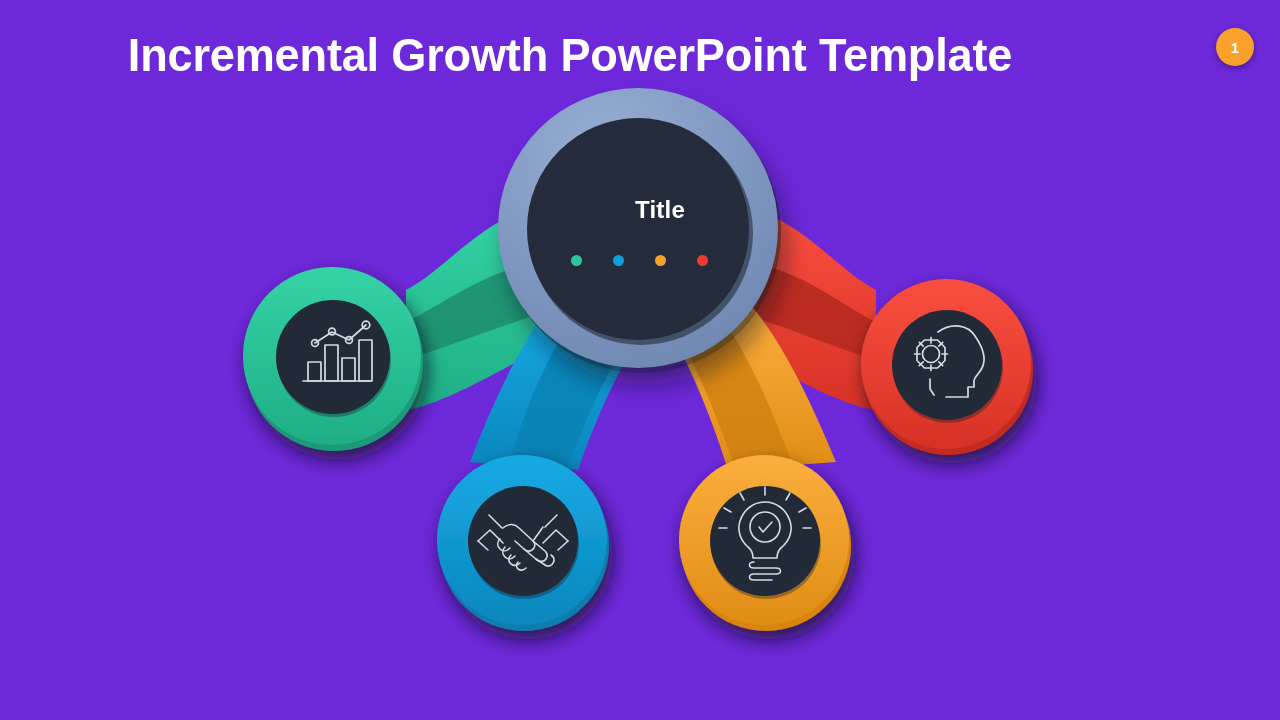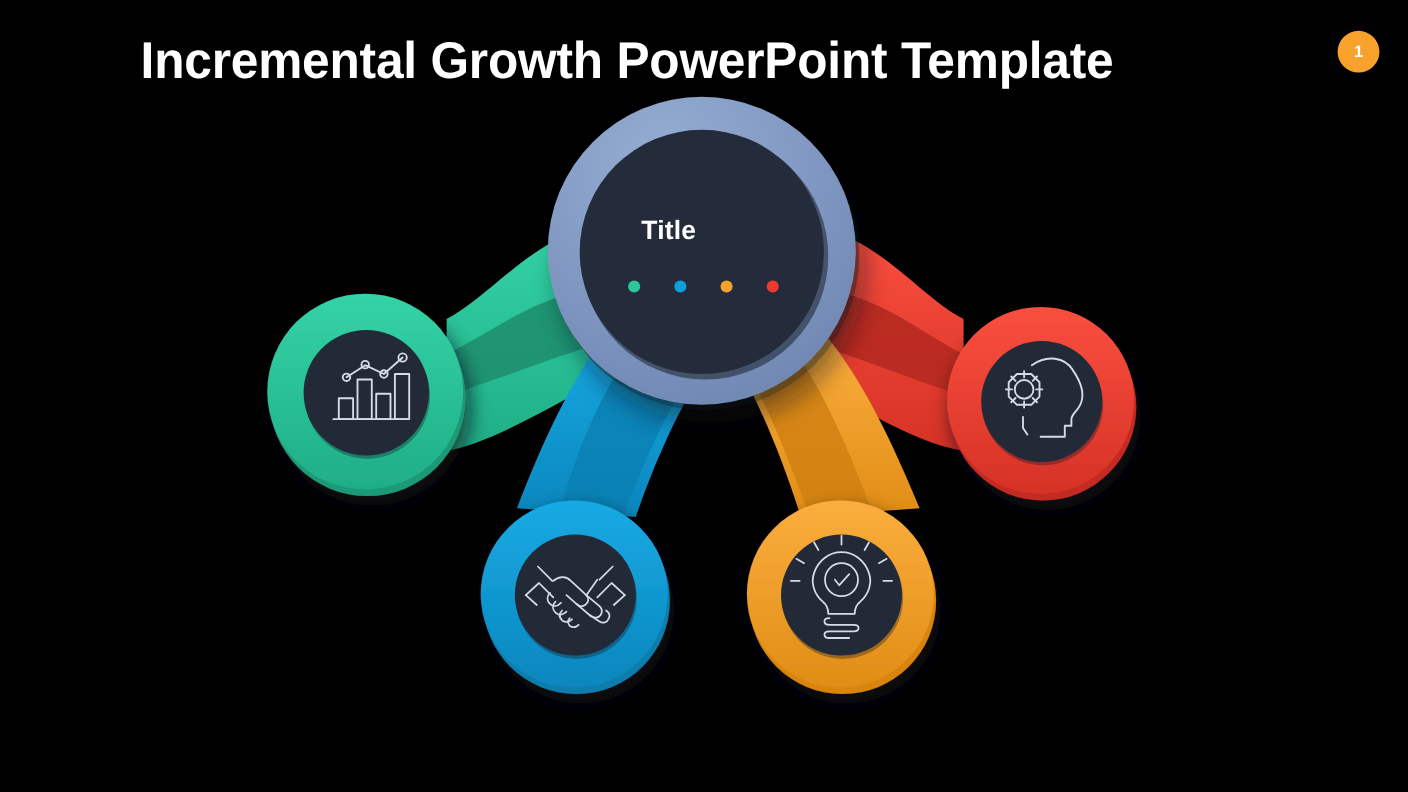--- a/index.html
+++ b/index.html
@@ -10,21 +10,21 @@
   body {
     width: 1280px;
     height: 720px;
     overflow: hidden;
     font-family: "Liberation Sans", sans-serif;
   }
   #slide {
     position: relative;
     width: 1280px;
     height: 720px;
-    background: #000000;
+    background: #6d28d9;
     overflow: hidden;
   }
   #slide-title {
     position: absolute;
     left: 0;
     top: 28px;
     width: 1140px;
     text-align: center;
     color: #ffffff;
     font-family: "Liberation Sans Narrow", "Liberation Sans", sans-serif;
@@ -59,21 +59,21 @@
     width: 1280px;
     height: 720px;
   }
   .node-label {
     position: absolute;
     color: #ffffff;
     font-weight: bold;
     pointer-events: none;
   }
   #center-title {
-    left: 508px;
+    left: 560px;
     top: 196px;
     width: 200px;
     text-align: center;
     font-size: 24px;
     letter-spacing: 0.2px;
   }
   .dot {
     position: absolute;
     width: 11px;
     height: 11px;

